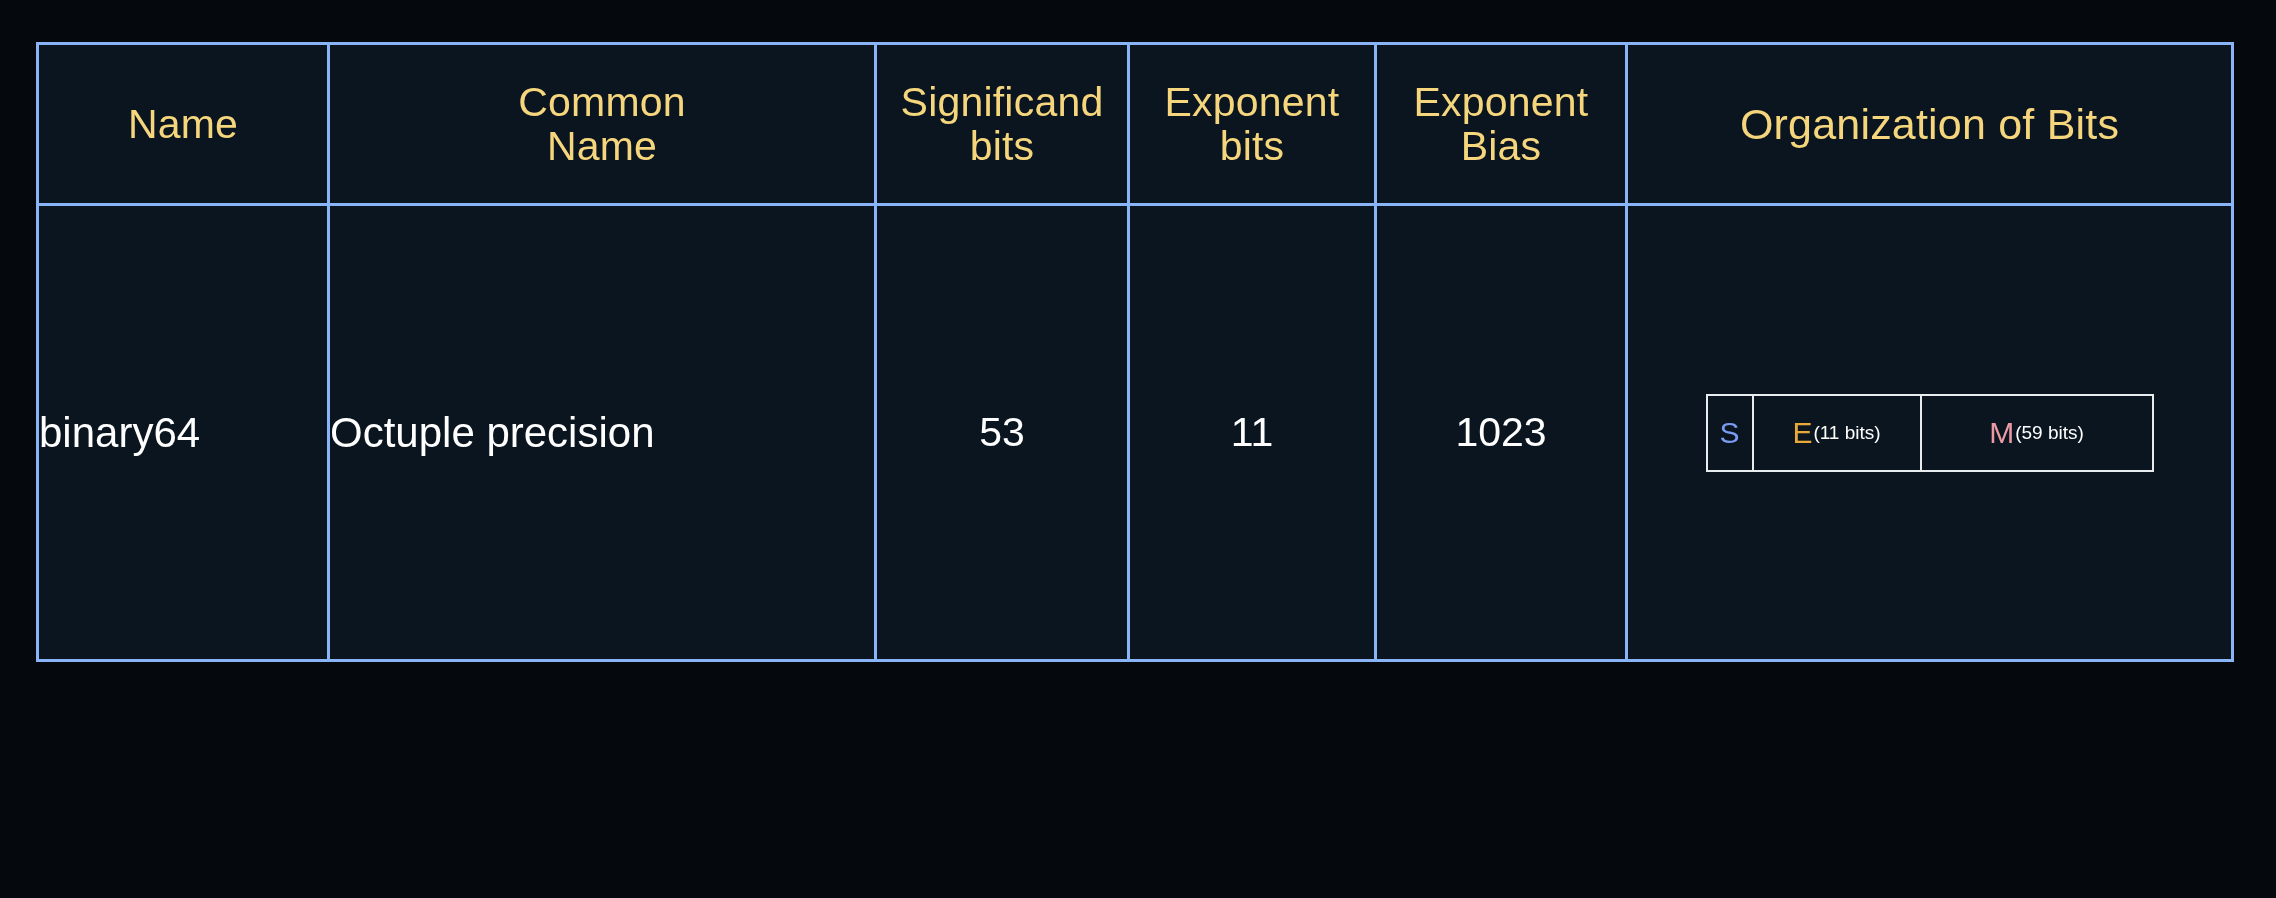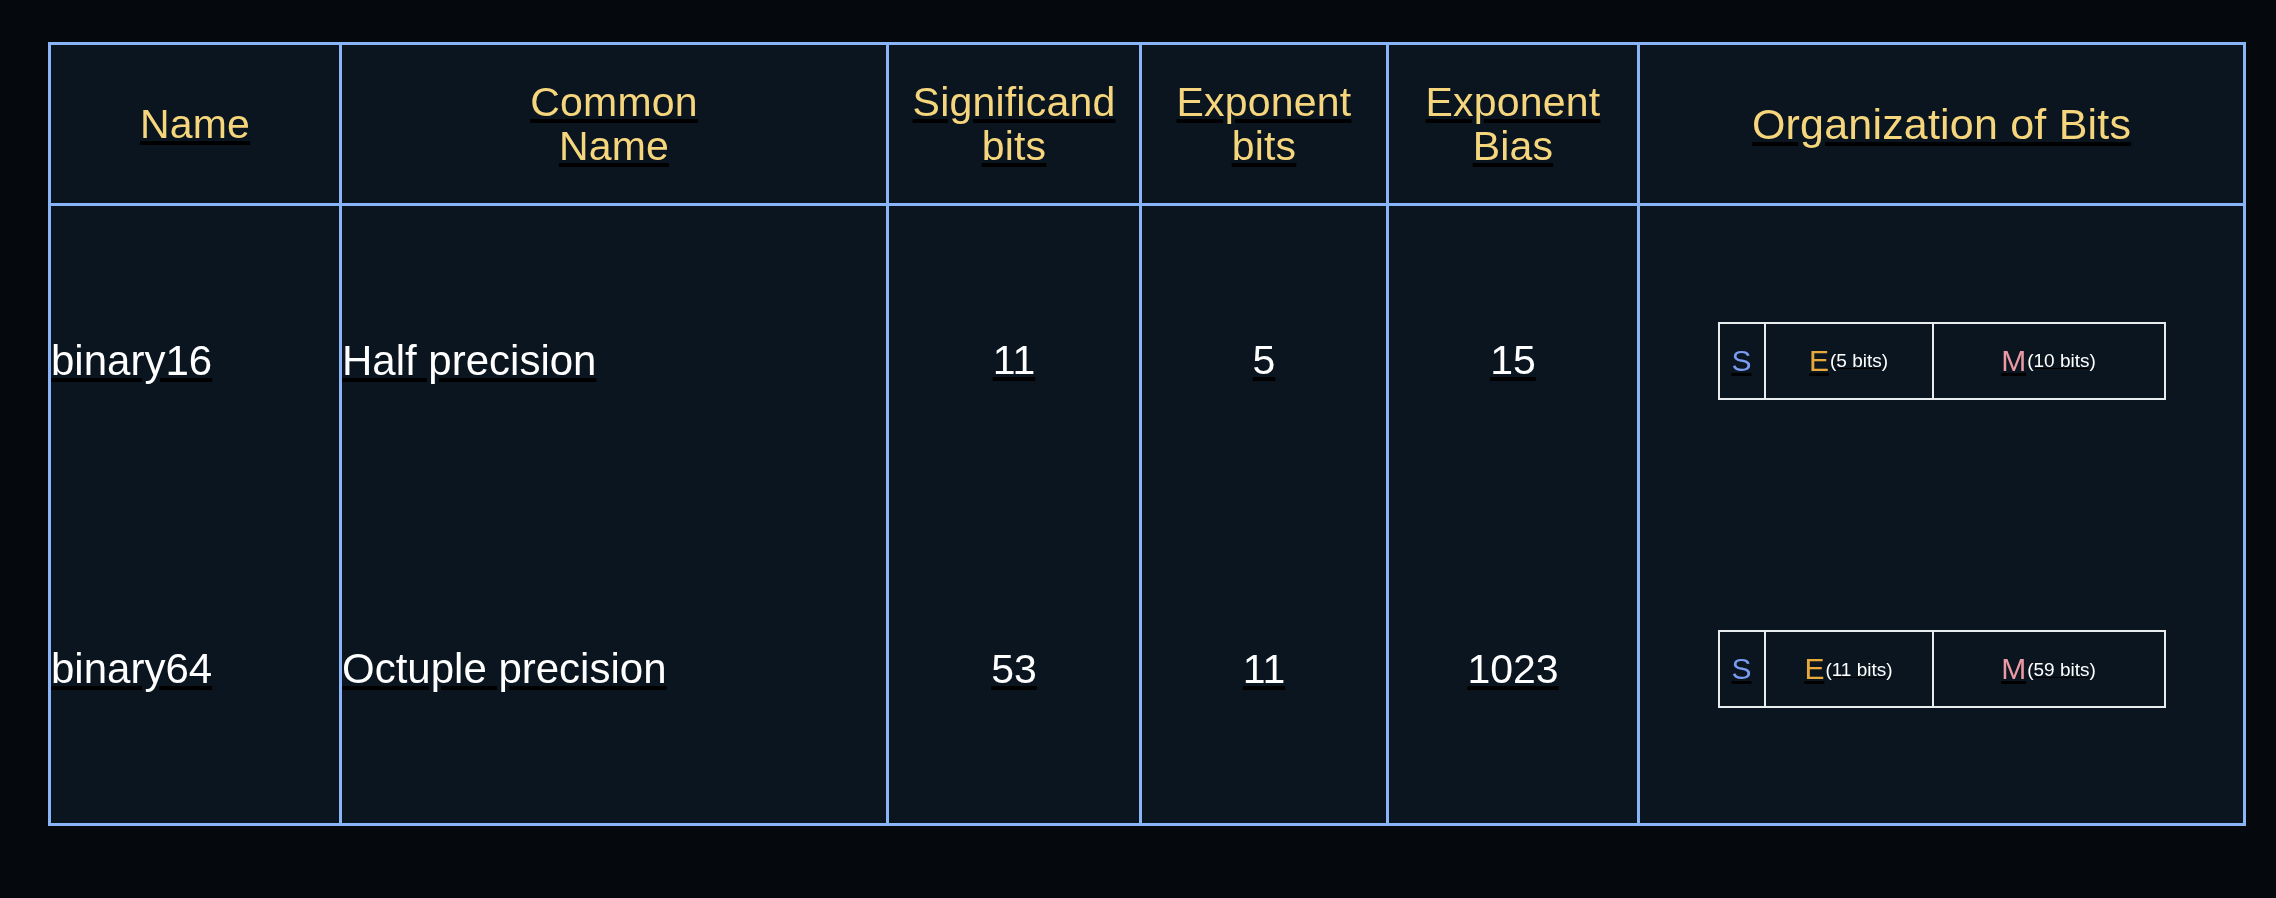--- a/index.html
+++ b/index.html
@@ -17,28 +17,27 @@
   #stage {
     position: relative;
     width: 2276px;
     height: 898px;
     background: #05090d;
   }
 
   
   .table-wrap {
     position: absolute;
-    left: 48px;
+    left: 36px;
     top: 42px;
     width: 2198px;
-    height: 784px;
+    height: 620px;
     box-sizing: border-box;
     border: 3px solid #8ab4f8;
     background: #0a1520;
-    text-decoration: underline;
   }
 
   table.spec {
     width: 100%;
     height: 100%;
     border-collapse: collapse;
     table-layout: fixed;
   }
 
   table.spec td,
@@ -173,42 +172,20 @@
             <span class="hdr-txt">Exponent
 Bias</span>
           </th>
           <th class="hdr-wide">
             <span class="hdr-txt">Organization of Bits</span>
           </th>
         </tr>
       </thead>
       <tbody>
 
-        <tr>
-          <td class="col-sep c-name">binary16</td>
-          <td class="col-sep c-common">Half precision</td>
-          <td class="col-sep c-num">11</td>
-          <td class="col-sep c-num">5</td>
-          <td class="col-sep c-num">15</td>
-          <td class="c-bits">
-            <div class="bitbar">
-              <div class="bitseg seg-s">
-                <span class="glyph glyph-s">S</span>
-              </div>
-              <div class="bitseg seg-e">
-                <span class="glyph glyph-e">E</span>
-                <span class="bitlbl">(5 bits)</span>
-              </div>
-              <div class="bitseg seg-m">
-                <span class="glyph glyph-m">M</span>
-                <span class="bitlbl">(10 bits)</span>
-              </div>
-            </div>
-          </td>
-        </tr>
 
 
         <tr>
           <td class="col-sep c-name">binary64</td>
           <td class="col-sep c-common">Octuple precision</td>
           <td class="col-sep c-num">53</td>
           <td class="col-sep c-num">11</td>
           <td class="col-sep c-num">1023</td>
           <td class="c-bits">
             <div class="bitbar">

